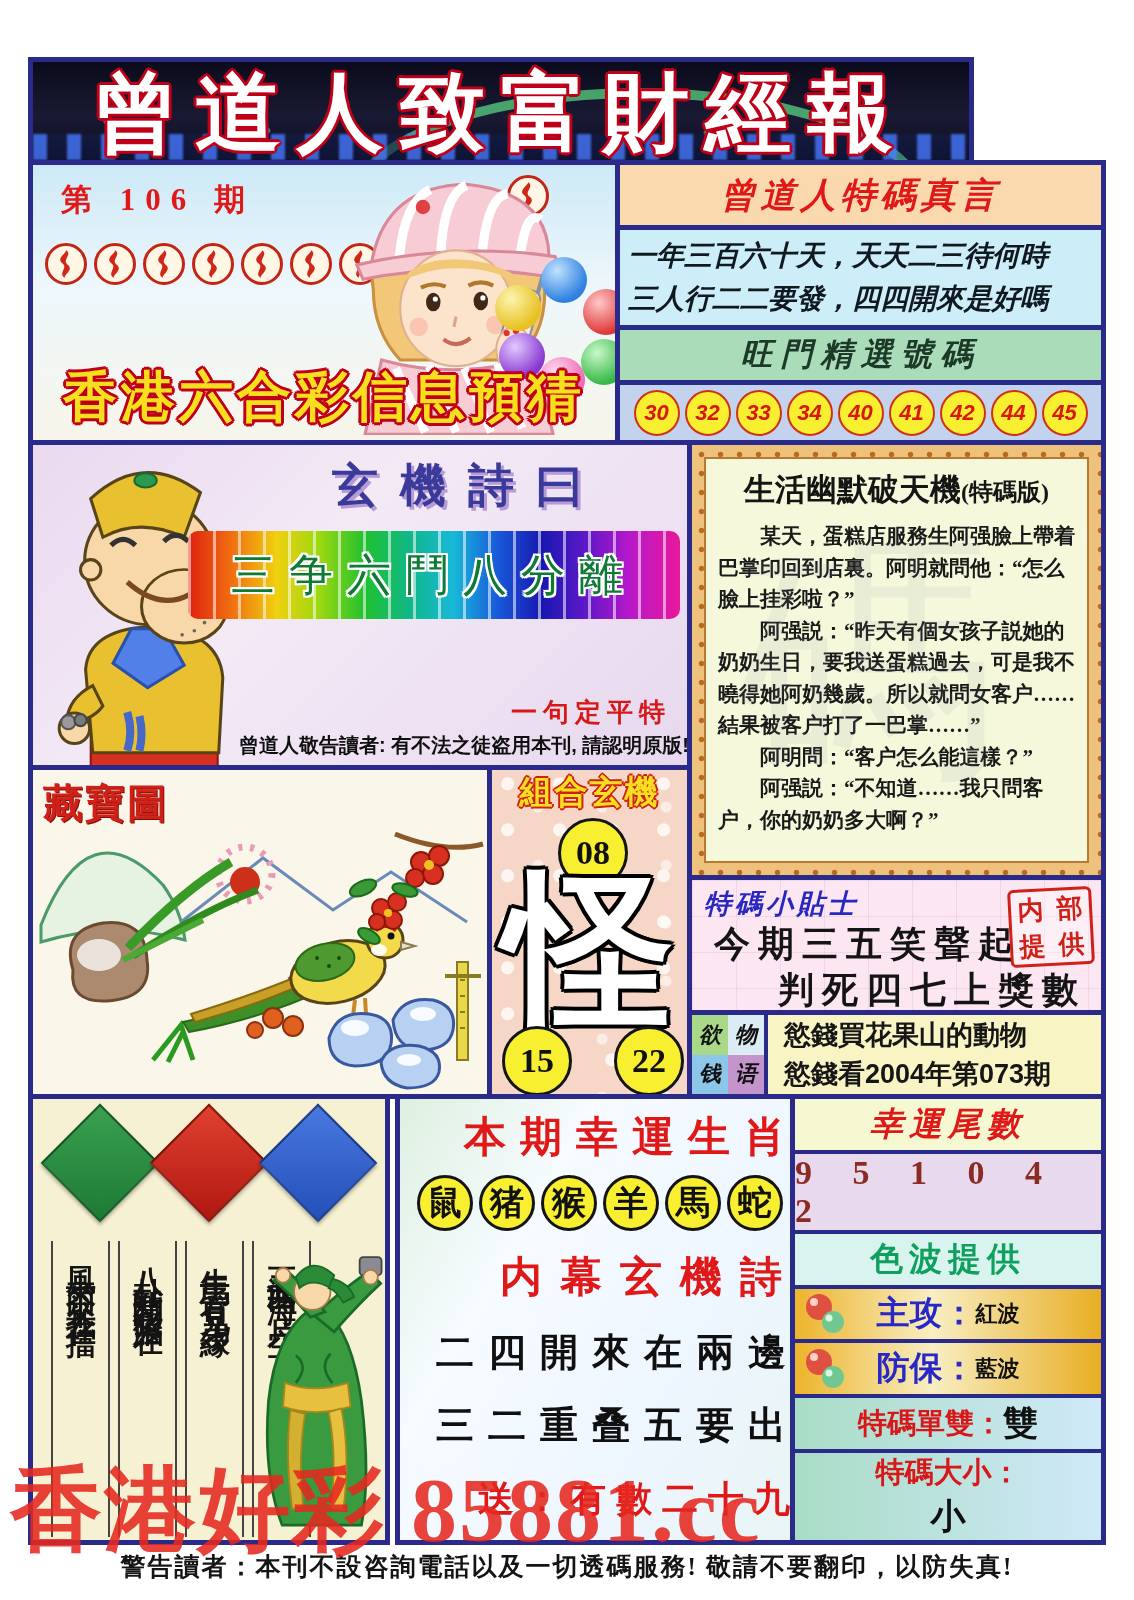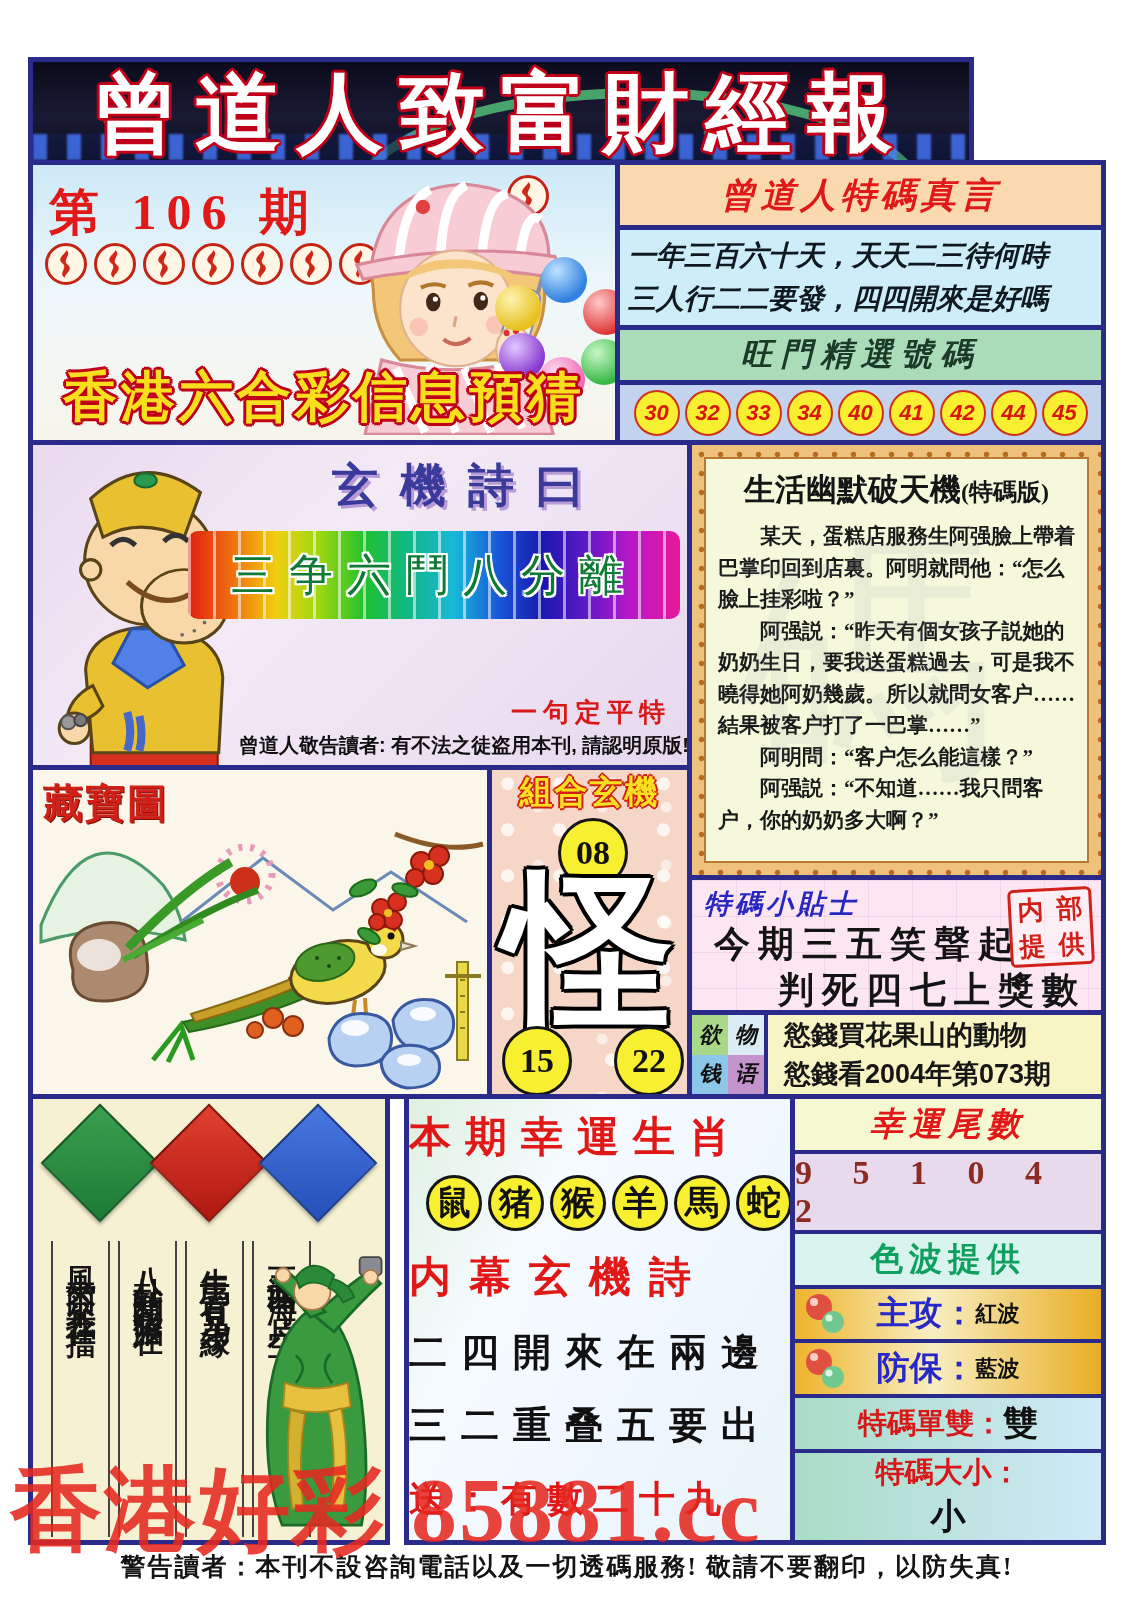--- a/index.html
+++ b/index.html
@@ -13,21 +13,21 @@
   .o-white{text-shadow:2px 0 #fff,-2px 0 #fff,0 2px #fff,0 -2px #fff,2px 2px #fff,-2px -2px #fff,2px -2px #fff,-2px 2px #fff;}
   .o-black{text-shadow:4px 0 #000,-4px 0 #000,0 4px #000,0 -4px #000,3px 3px #000,-3px -3px #000,3px -3px #000,-3px 3px #000;}
   
   .titleband{left:28px;top:57px;width:946px;height:108px;background:linear-gradient(180deg,#0b0b1c,#191a33 55%,#0d0e20);overflow:hidden;}
   .bridge{position:absolute;right:40px;top:26px;width:560px;height:220px;border:10px solid rgba(90,210,130,.75);border-radius:50%;border-bottom:none;border-left-color:rgba(90,210,130,.35);}
   .lights{position:absolute;left:0;bottom:0;width:100%;height:26px;background:repeating-linear-gradient(90deg,rgba(70,120,255,.8) 0 14px,rgba(20,40,120,.25) 14px 34px);filter:blur(1px);}
   .citydots{position:absolute;inset:0;background-image:radial-gradient(circle at 8% 60%,rgba(255,230,130,.8) 0 3px,transparent 5px),radial-gradient(circle at 14% 38%,rgba(255,210,110,.7) 0 2px,transparent 4px),radial-gradient(circle at 25% 70%,rgba(160,230,255,.6) 0 2px,transparent 4px),radial-gradient(circle at 88% 40%,rgba(255,160,160,.7) 0 3px,transparent 5px),radial-gradient(circle at 72% 72%,rgba(160,255,200,.5) 0 2px,transparent 4px),radial-gradient(circle at 45% 30%,rgba(255,255,200,.45) 0 2px,transparent 4px);}
   .pagetitle{position:relative;z-index:3;width:100%;text-align:center;font-size:86px;line-height:102px;font-weight:bold;color:#fff;letter-spacing:16px;font-family:"Liberation Serif",serif;}
   
   .r1l{left:28px;top:160px;width:592px;height:285px;background:linear-gradient(180deg,#cde9f7 0%,#eef7fb 45%,#f7f5ea 100%);overflow:hidden;}
-  .issue{position:absolute;left:16px;top:14px;font-size:50px;font-weight:bold;color:#e01818;letter-spacing:10px;font-family:"Liberation Serif",serif;}
+  .issue{position:absolute;left:28px;top:14px;font-size:31px;font-weight:bold;color:#e01818;letter-spacing:10px;font-family:"Liberation Serif",serif;}
   .sealrow{position:absolute;left:12px;top:78px;display:flex;gap:7px;}
   .seal{width:42px;height:42px;border-radius:50%;border:3px solid #c42414;background:#fff6e6;display:flex;align-items:center;justify-content:center;box-sizing:border-box;}
   .seal svg{width:26px;height:30px;}
   .seal.tr{position:absolute;right:66px;top:10px;}
   .slogan{position:absolute;left:0;bottom:6px;width:100%;text-align:center;font-size:54px;font-weight:bold;color:#f8df1e;letter-spacing:4px;z-index:5;font-family:"Liberation Serif",serif;}
   .ball{position:absolute;border-radius:50%;width:46px;height:46px;}
   
   .r1r{left:615px;top:160px;width:491px;height:285px;background:#cde9f7;display:flex;flex-direction:column;}
   .maximhead{height:60px;background:#fbd9ae;border-bottom:5px solid #2a2a8a;display:flex;align-items:center;justify-content:center;font-size:35px;font-weight:bold;color:#e01818;letter-spacing:5px;font-style:italic;}
   .maximbody{flex:1;background:#cdeef8;display:flex;flex-direction:column;justify-content:space-evenly;padding:2px 8px;}
@@ -79,21 +79,21 @@
   .diamonds{position:absolute;left:0;top:6px;width:100%;display:flex;justify-content:space-evenly;}
   .dia{width:80px;height:80px;transform:rotate(45deg);margin-top:16px;border:2px solid rgba(0,0,0,.35);display:flex;align-items:center;justify-content:center;box-shadow:2px 2px 4px rgba(0,0,0,.3);}
   .dia span{transform:rotate(-45deg);font-size:52px;font-weight:900;color:#111;font-family:"Liberation Serif",serif;}
   .dia0{background:linear-gradient(135deg,#3aa050,#1d7a35);}
   .dia1{background:linear-gradient(135deg,#e04030,#b01810);}
   .dia2{background:linear-gradient(135deg,#4878e0,#2450b8);}
   .vpoem{position:absolute;left:10px;top:142px;height:296px;writing-mode:vertical-rl;text-orientation:upright;font-family:"Liberation Serif",serif;font-weight:bold;color:#141414;}
   .vline{font-size:30px;letter-spacing:10px;padding:2px 7px;border-left:2px solid #444;border-right:2px solid #444;margin-left:8px;}
   .scholar{position:absolute;right:-2px;bottom:-2px;}
   
-  .lucky{left:404px;top:1094px;width:410px;height:451px;background:linear-gradient(120deg,#def0e0 0%,#f6fbff 30%,#eef6ff 65%,#e8f4f4 100%);overflow:hidden;text-align:left;}
+  .lucky{left:395px;top:1094px;width:410px;height:451px;background:linear-gradient(120deg,#def0e0 0%,#f6fbff 30%,#eef6ff 65%,#e8f4f4 100%);overflow:hidden;text-align:right;}
   .luckyhead{margin-top:10px;font-size:42px;font-weight:bold;color:#e01818;letter-spacing:14px;font-family:"Liberation Serif",serif;}
   .zrow{margin-top:10px;display:flex;justify-content:center;gap:6px;}
   .zod{width:56px;height:56px;border-radius:50%;background:#f8ef30;border:3px solid #141414;display:flex;align-items:center;justify-content:center;font-size:34px;font-weight:bold;color:#111;box-sizing:border-box;font-family:"Liberation Serif",serif;}
   .innerhead{margin-top:18px;font-size:42px;font-weight:bold;color:#e01818;letter-spacing:18px;font-family:"Liberation Serif",serif;}
   .verse{margin-top:22px;font-size:38px;font-weight:bold;color:#101010;letter-spacing:14px;font-family:"Liberation Serif",serif;}
   .bonus{margin-top:24px;font-size:36px;font-weight:bold;color:#e01818;letter-spacing:10px;font-family:"Liberation Serif",serif;}
   
   .tail{left:790px;top:1094px;width:316px;height:451px;display:grid;grid-template-rows:repeat(7,1fr);}
   .trow{border-bottom:4px solid #2a2a8a;display:flex;align-items:center;justify-content:center;position:relative;}
   .trow:last-child{border-bottom:none;flex-direction:column;}

